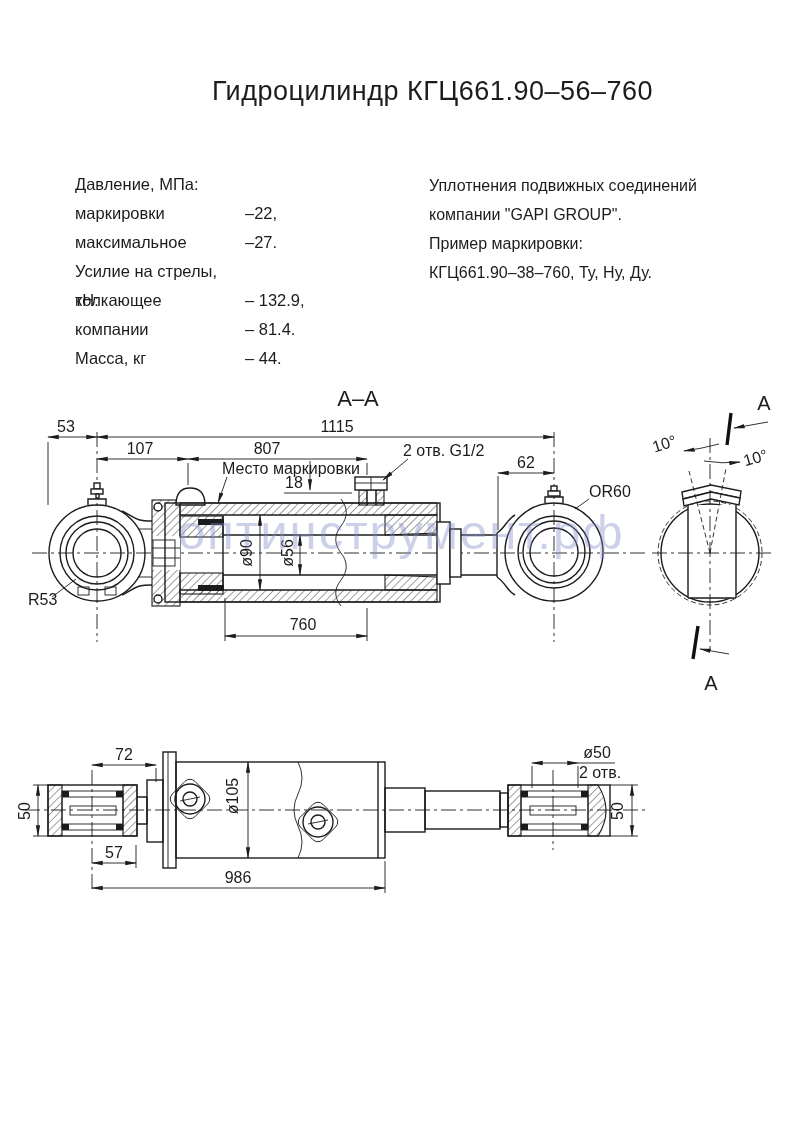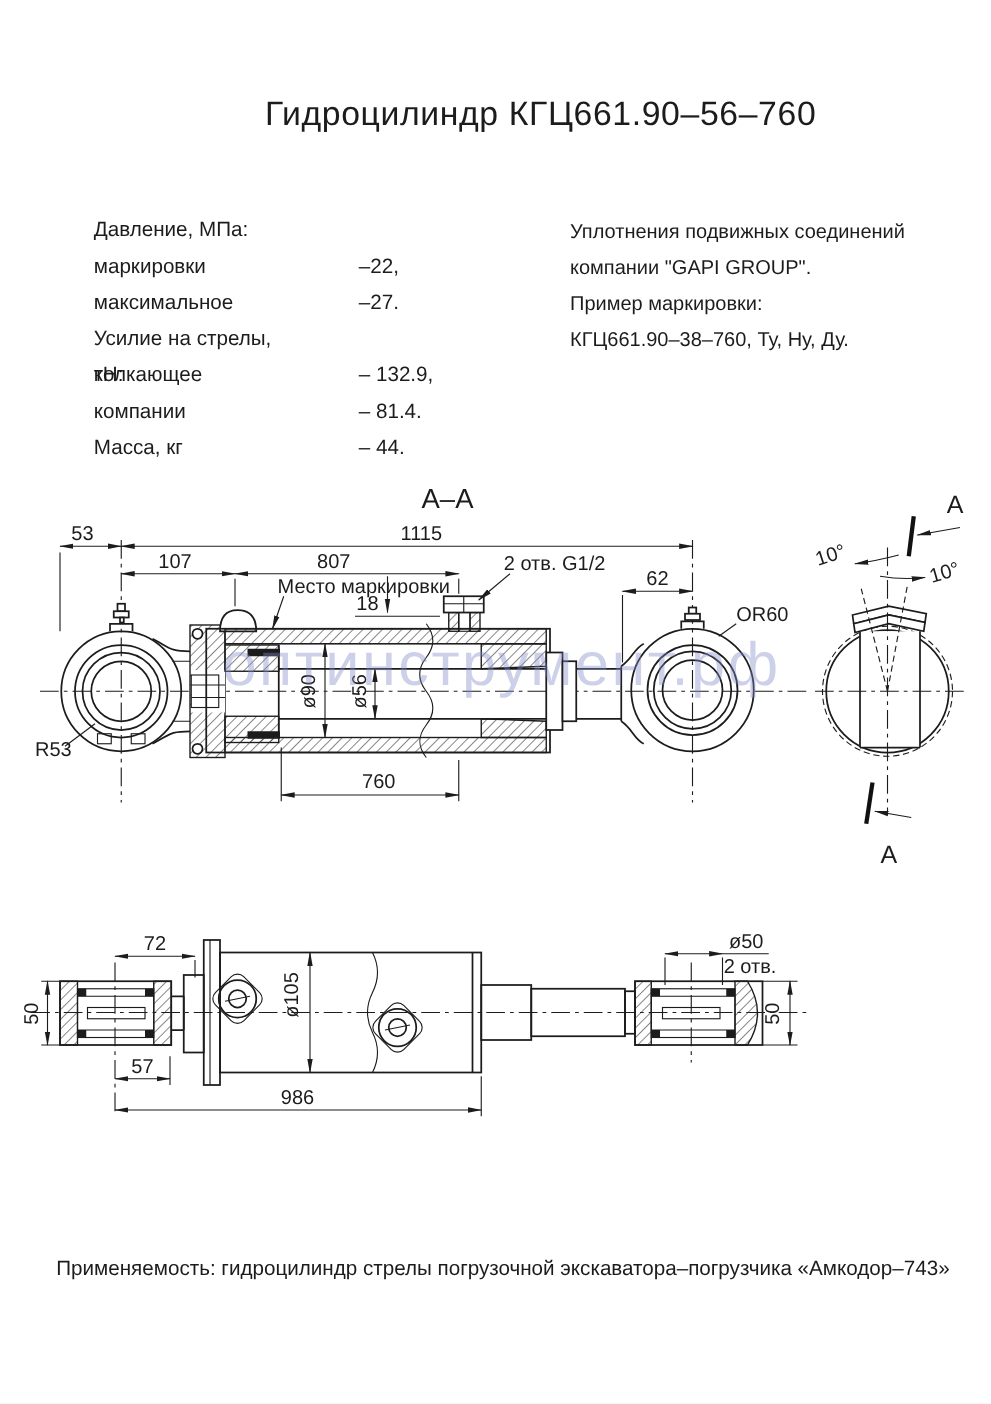--- a/index.html
+++ b/index.html
@@ -1,24 +1,24 @@
 <!DOCTYPE html>
 <html><head>
 <meta charset="utf-8">
 <style>
   html,body{margin:0;padding:0;background:#e8e8e8;}
   .page{position:relative;width:793px;height:1123px;background:#ffffff;margin:0 auto;
         font-family:"Liberation Sans", sans-serif;color:#1c1c1c;overflow:hidden;}
   .title{position:absolute;left:40px;top:60px;width:753px;text-align:center;
          font-size:27px;font-weight:400;letter-spacing:0.5px;margin:16px;}
   .specs{position:absolute;left:75px;top:170px;width:330px;font-size:16.5px;}
-  .spec-row{display:flex;height:29px;line-height:29px;gap:42px;}
+  .spec-row{display:flex;height:29px;line-height:29px;}
   .spec-row .lbl{width:170px;}
   .spec-row .val{flex:1;}
-  .notes{position:absolute;left:429px;top:171px;width:300px;font-size:16px;line-height:29px;margin-left:27px;}
+  .notes{position:absolute;left:429px;top:171px;width:300px;font-size:16px;line-height:29px;}
   .footer{position:absolute;left:45px;top:1006px;width:730px;font-size:16.5px;}
   .watermark{position:absolute;left:178px;top:504px;width:480px;font-size:49px;
              letter-spacing:2px;color:rgba(128,138,198,0.40);z-index:6;pointer-events:none;
              font-weight:400;}
   svg.drawing{position:absolute;left:0;top:0;z-index:3;}
   svg text{font-family:"Liberation Sans", sans-serif;font-size:16px;fill:#1c1c1c;}
   svg text.big{font-size:22px;}
   svg text.cut{font-size:20px;}
   .s{stroke:#1c1c1c;stroke-width:1.4;fill:none;}
   .sf{stroke:#1c1c1c;stroke-width:1.4;fill:#ffffff;}
@@ -336,15 +336,14 @@
         <text x="597" y="758" text-anchor="middle">ø50</text>
         <text x="600" y="778" text-anchor="middle">2 отв.</text>
 
         <path class="t" d="M610,785 H638 M610,836 H638"></path>
         <line class="t" x1="632" y1="785" x2="632" y2="836" marker-start="url(#ar)" marker-end="url(#ar)"></line>
         <text transform="translate(623 811) rotate(-90)" text-anchor="middle">50</text>
       </g>
     </g>
   </svg>
 
-  <div class="footer">Применяемость: гидроцилиндр стрелы погрузочной экскаватора–погрузчика «Амкодор–743»</div>
 
 </div>
 
 </body></html>

